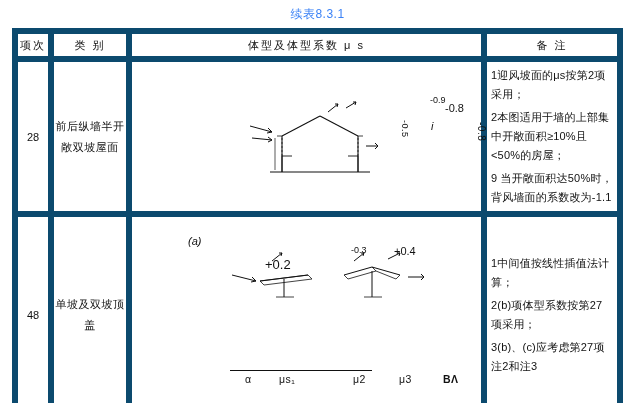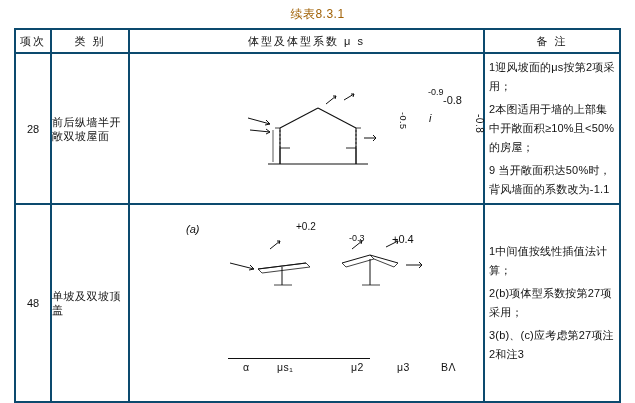--- a/index.html
+++ b/index.html
@@ -20,30 +20,30 @@
     width: 635px;
     height: 403px;
     box-sizing: border-box;
   }
   .doc-title {
     text-align: center;
     font-size: 12px;
     letter-spacing: 0.5px;
     padding-top: 6px;
     padding-bottom: 5px;
-    color: #a16207;
+    color: #3b82f6;
   }
   table.main {
     border-collapse: collapse;
     width: 605px;
     margin: 0 auto;
     table-layout: fixed;
   }
   table.main td, table.main th {
-    border: 2px solid #0c4a6e;
+    border: 6px solid #0c4a6e;
     font-size: 11px;
     font-weight: normal;
     color: #111;
     vertical-align: middle;
     padding: 0;
   }
   .hdr {
     text-align: center;
     height: 22px;
     letter-spacing: 2px;
@@ -53,21 +53,22 @@
   .col-type { width: 78px; }
   .col-fig  { width: 355px; }
   .col-note { width: 136px; }
 
   .cell-center {
     text-align: center;
     line-height: 18px;
     margin-left: 36px;
   }
   .type-text {
-    line-height: 14px;
+    text-align: center;
+    line-height: 21px;
     letter-spacing: 0.5px;
     padding: 0 6px;
   }
   .note-cell {
     padding: 6px 7px 6px 8px;
     vertical-align: top;
     line-height: 19px;
     font-size: 11px;
     letter-spacing: 0.2px;
   }
@@ -238,27 +239,27 @@
                 <path d="M222 44 L232 36"></path>
                 <path d="M229 36 L232 36 L231 39"></path>
                 <path d="M256 42 L268 36"></path>
                 <path d="M265 36 L268 36 L267 39"></path>
                 <path d="M276 60 L292 60"></path>
                 <path d="M289 57 L292 60 L289 63"></path>
               </g>
             </svg>
             <span class="sublabel" style="left:56px; top:18px;">(a)</span>
 
-            <span class="sublabel" style="left:133px; top:16px; font-style:normal; font-size:10px;margin-left:33px;">+0.2</span>
+            <span class="sublabel" style="left:133px; top:40px; font-style:normal; font-size:13px;">+0.2</span>
             <span class="sublabel" style="left:219px; top:28px; font-style:normal; font-size:9px;">-0.3</span>
             <span class="sublabel" style="left:262px; top:28px; font-style:normal; font-size:11px;">+0.4</span>
 
             <div class="tbl-mini" style="left:60px; top:116px;">
               <span class="row">
-                <span style="display:inline-block;width:34px;text-align:left;">α</span><span style="display:inline-block;width:42px;">μs₁</span><span style="display:inline-block;width:46px;margin-left:32px;">μ2</span><span style="display:inline-block;width:44px;">μ3</span><span style="display:inline-block;width:34px;">ΒΛ</span>
+                <span style="display:inline-block;width:34px;text-align:left;">α</span><span style="display:inline-block;width:42px;">μs₁</span><span style="display:inline-block;width:46px;margin-left:32px;">μ2</span><span style="display:inline-block;width:44px;">μ3</span><span style="display:inline-block;width:34px;font-weight:bold;">ΒΛ</span>
               </span>
               <span class="row" style="margin-top:7px;">
                 <span style="display:inline-block;width:34px;text-align:left;">≤10°</span><span style="display:inline-block;width:42px;">-1.3</span><span style="display:inline-block;width:90px;">-0.5 +1.3</span><span style="display:inline-block;width:34px;">+0.5</span>
               </span>
               
             </div>
             <div class="mini-underline" style="left:98px; top:153px; width:142px;"></div>
           </div>
         </td>
         <td class="note-cell">

